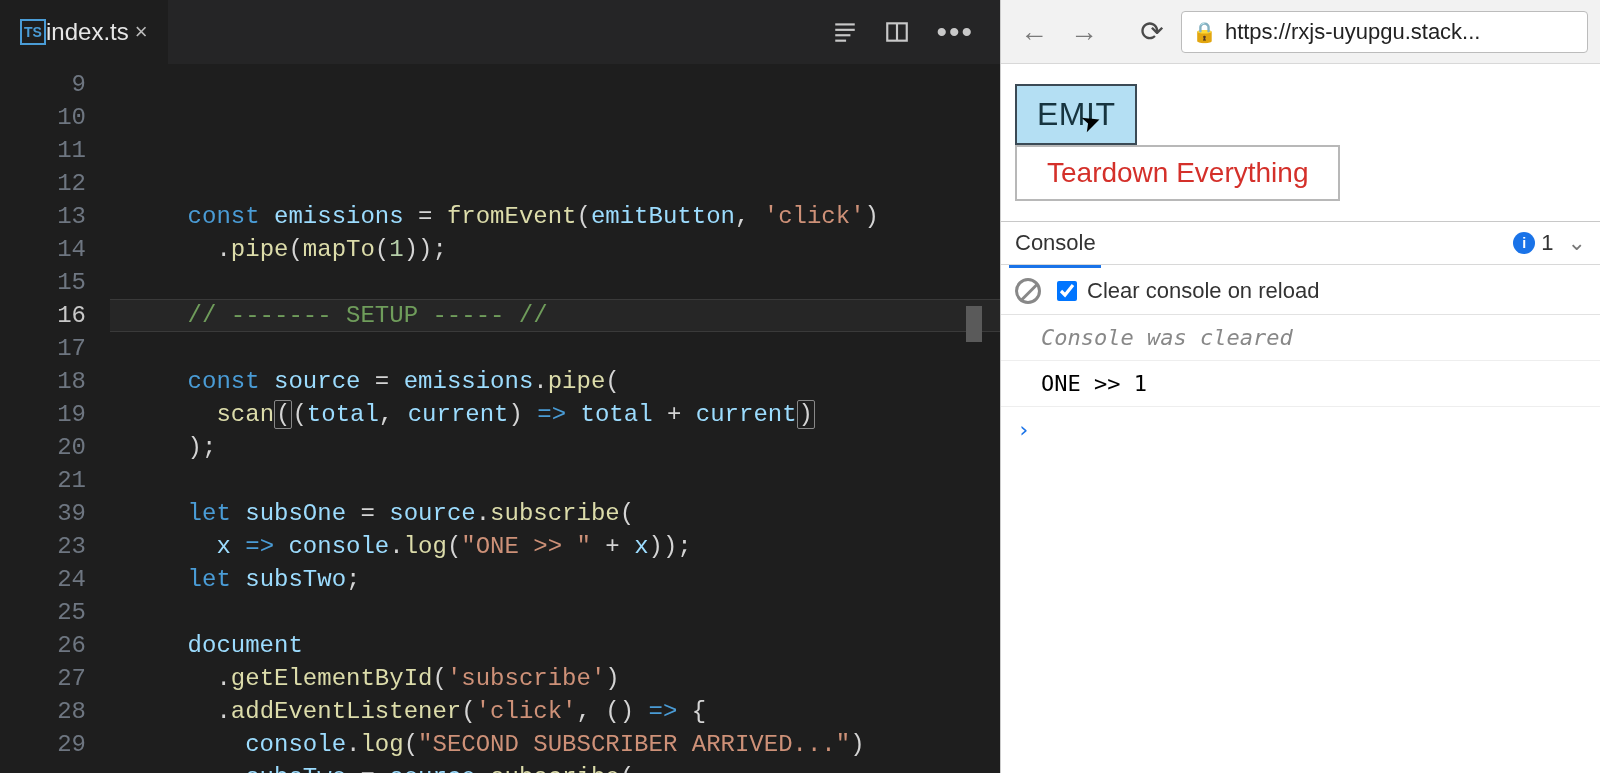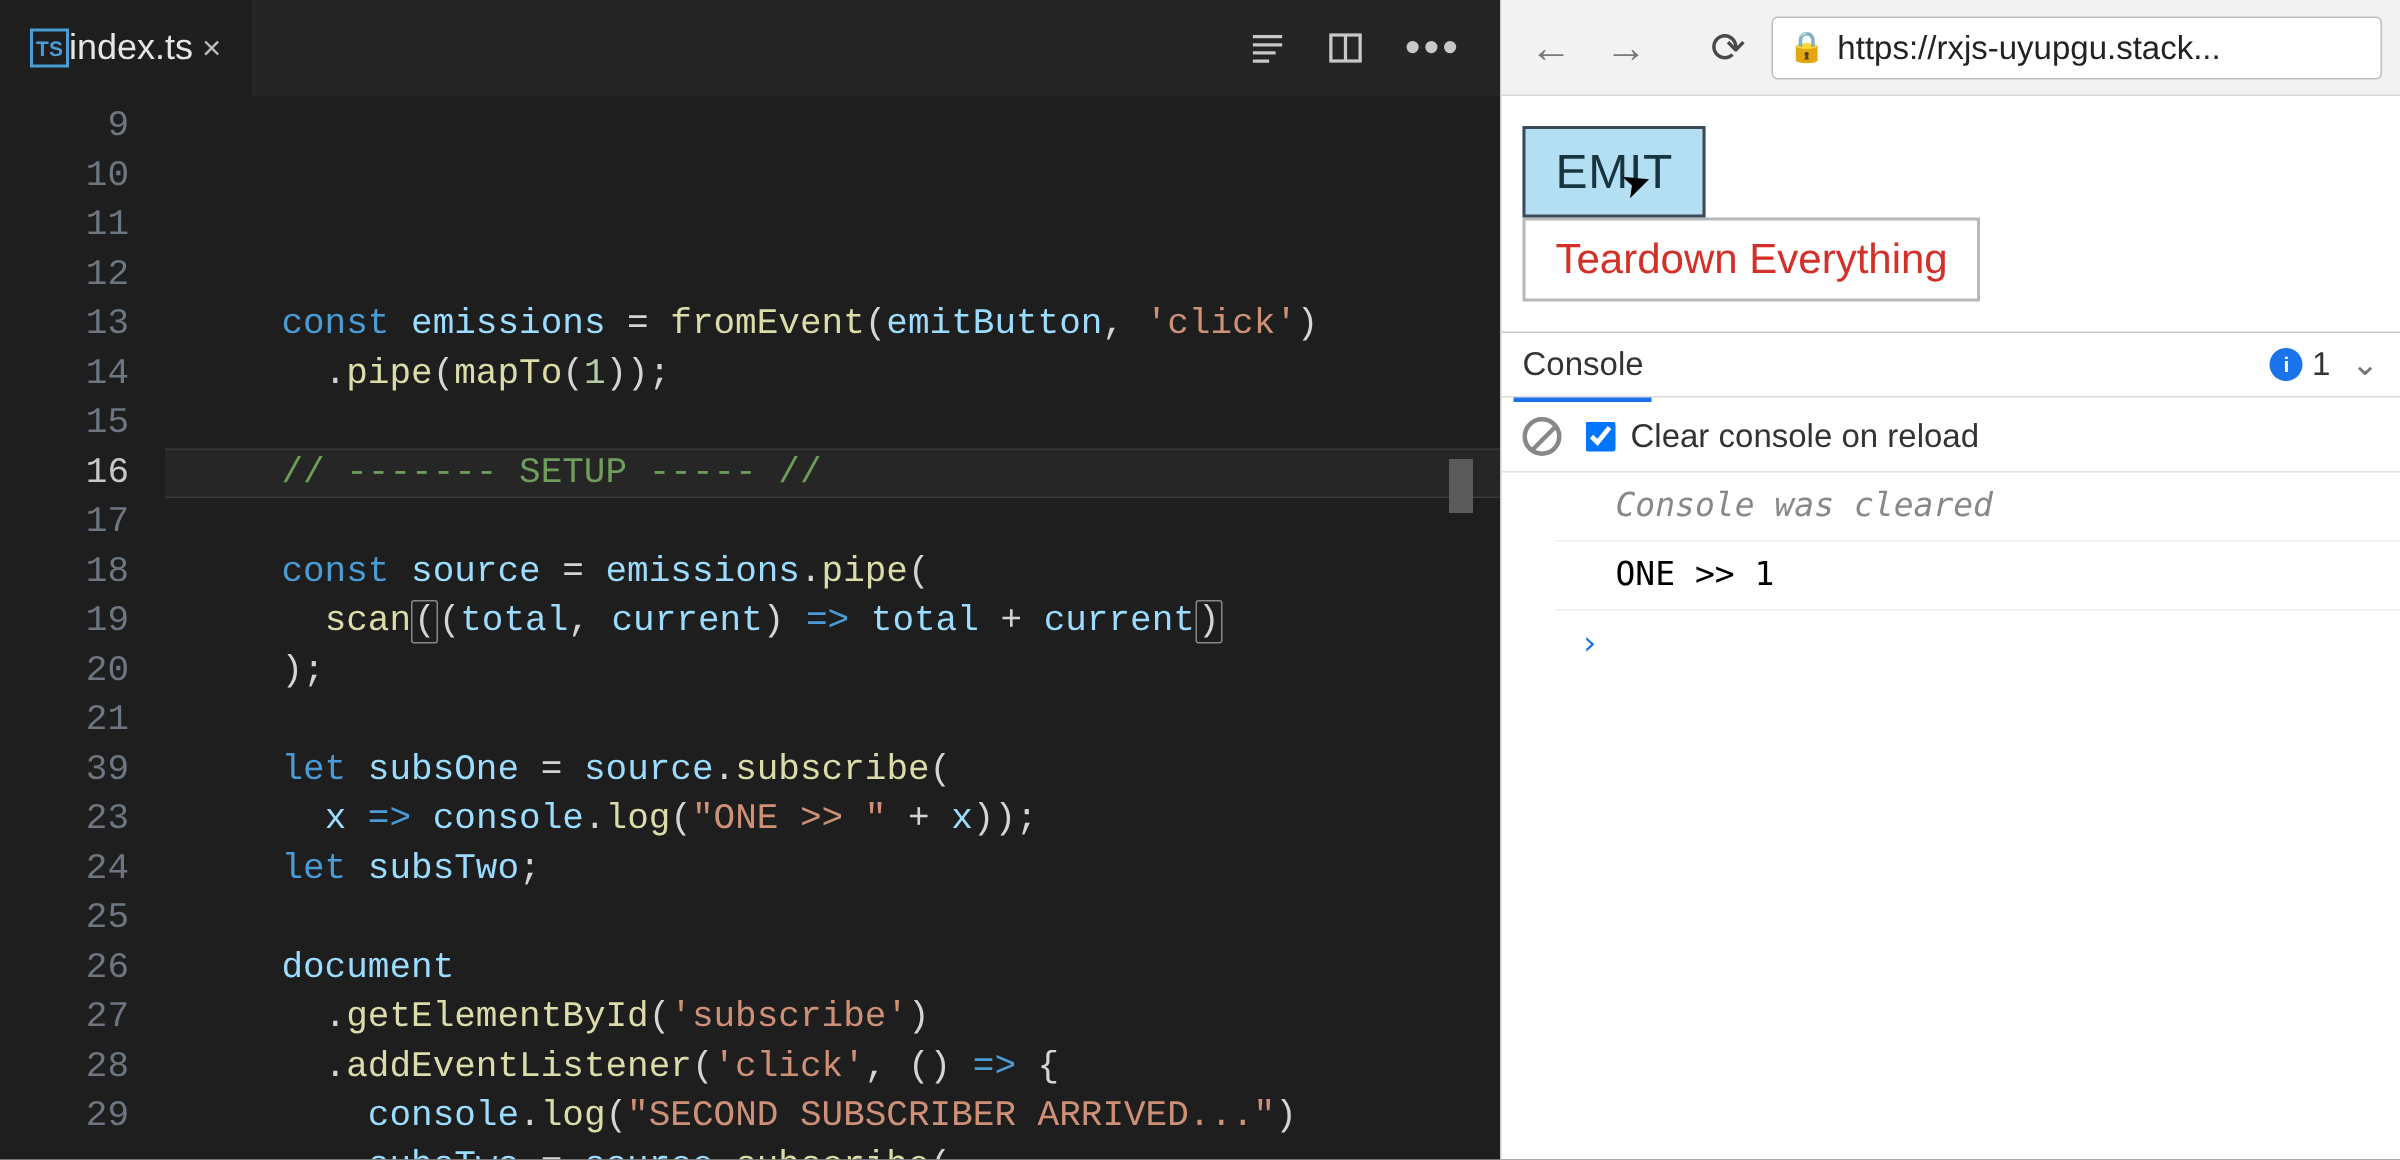--- a/index.html
+++ b/index.html
@@ -42,37 +42,37 @@
   .nav .ico { width: 42px; height: 42px; display: flex; align-items: center; justify-content: center; color: #7a7a7a; font-size: 28px; cursor: pointer; border-radius: 4px; }
   .nav .ico.enabled { color: #4a4a4a; }
   .urlbox { flex: 1; height: 42px; background: #fff; border: 1px solid #bcbcbc; border-radius: 4px; display: flex; align-items: center; padding: 0 10px; gap: 8px; overflow: hidden; white-space: nowrap; }
   .lock { color: #1a8f1a; font-size: 20px; }
   .url { color: #222; font-size: 22px; }
 
   .page { padding: 20px 14px; display: flex; flex-direction: column; align-items: flex-start; }
   .btn { font-size: 24px; padding: 10px 16px; background: #fff; border: 2px solid #999; cursor: pointer; font-family: inherit; }
   .btn.emit  { border-color: #3b4a55; background: #b4dff3; color: #17343f; font-size: 32px; padding: 10px 20px; letter-spacing: 0.5px; position: relative; }
   .btn.add   { color: #1a8f1a; border-color: #1a8f1a; font-size: 22px; padding: 8px 14px; }
-  .btn.tear  { color: #d4302a; border-color: #b8b8b8; font-size: 28px; padding: 10px 20px; }
+  .btn.tear  { color: #d4302a; border-color: #b8b8b8; font-size: 28px; padding: 10px 30px; }
   .cursor-glyph { position: absolute; font-size: 24px; color: #000; right: 34px; top: 22px; transform: rotate(-20deg); }
 
   .console { border-top: 1px solid #c8c8c8; display: flex; flex-direction: column; flex:1; }
   .console-header { display: flex; align-items: center; padding: 8px 14px; font-size: 22px; color: #333; border-bottom: 1px solid #d8d8d8; }
   .console-header .title { font-weight: 400; }
   .console-header .spacer { flex: 1; }
   .console-header .info-icon { width:22px; height:22px; border-radius:50%; background:#1a73e8; color:#fff; display:flex; align-items:center; justify-content:center; font-size:14px; font-weight:700; margin-right:6px; }
   .console-header .chev { color:#777; font-size:22px; margin-left:14px; cursor:pointer; }
   .console-tab-underline { height:3px; background:#1a73e8; width:92px; margin-left:8px; }
 
   .console-toolbar { display: flex; align-items: center; gap: 16px; padding: 10px 14px; border-bottom: 1px solid #e2e2e2; font-size: 22px; color: #333; }
   .console-toolbar .slash { width:26px; height:26px; border-radius:50%; border:3px solid #888; position:relative; }
   .console-toolbar .slash::after { content:""; position:absolute; width:24px; height:3px; background:#888; top:10px; left:-1px; transform:rotate(-45deg); }
   .console-toolbar input[type=checkbox] { width:20px; height:20px; }
 
-  .console-body { font-family: Menlo, Consolas, monospace; font-size: 22px; padding-left: 36px; }
+  .console-body { font-family: Menlo, Consolas, monospace; font-size: 22px; }
   .console-row { padding: 10px 16px 10px 40px; border-bottom: 1px solid #eee; }
   .console-row.italic { color: #888; font-style: italic; }
   .console-row.prompt { color:#1a73e8; padding-left:16px; border:none; }
 </style>
 </head>
 <body>
 
 <div class="editor-pane">
 
   <div class="tabbar">

